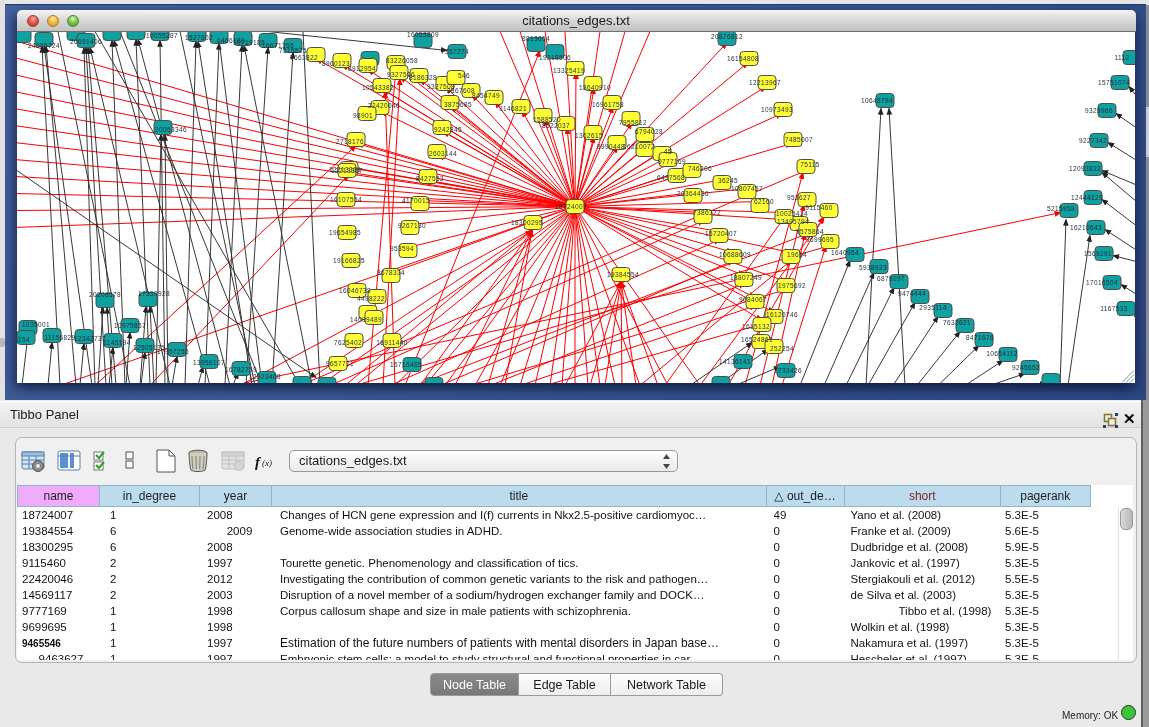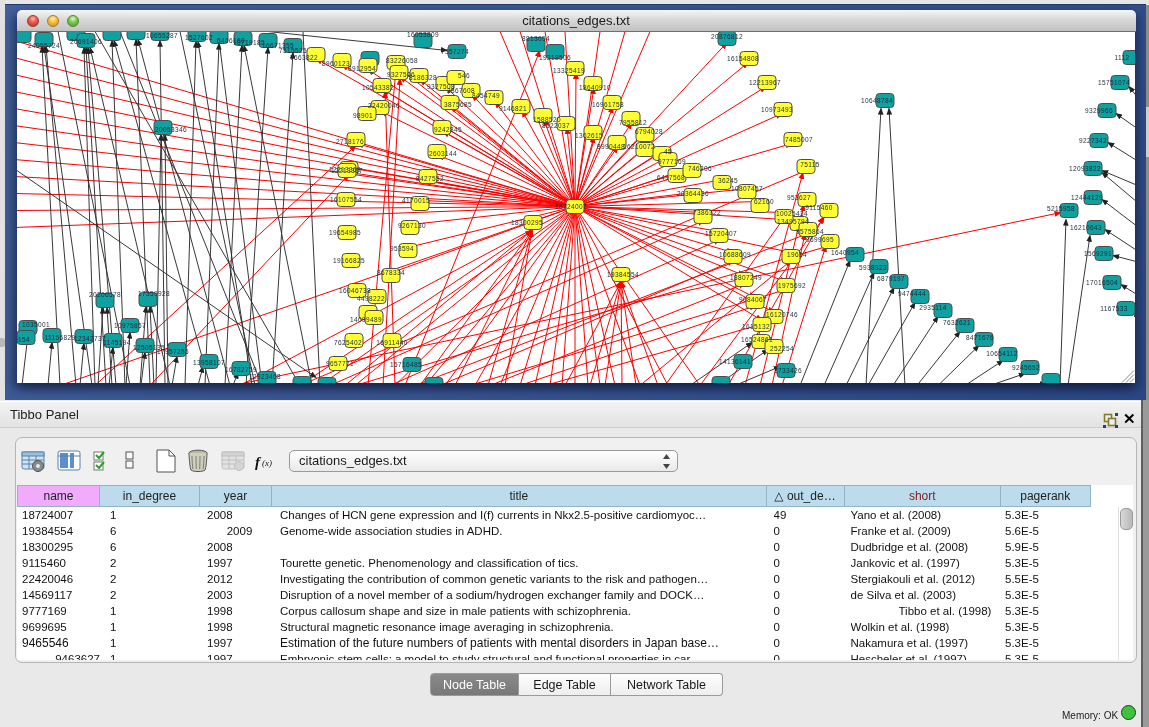--- a/index.html
+++ b/index.html
@@ -612,32 +612,31 @@
       <div style="position:absolute;top:119px;left:5px;width:78px;text-align:left;height:16px;font-size:11.5px;line-height:15px;color:#111;white-space:nowrap;overflow:hidden;">9777169</div>
       <div style="position:absolute;top:119px;left:93px;width:90px;text-align:left;height:16px;font-size:11.5px;line-height:15px;color:#111;white-space:nowrap;overflow:hidden;">1</div>
       <div style="position:absolute;top:119px;left:190px;width:65px;text-align:left;height:16px;font-size:11.5px;line-height:15px;color:#111;white-space:nowrap;overflow:hidden;">1998</div>
       <div style="position:absolute;top:119px;left:263px;width:486.5px;text-align:left;height:16px;font-size:11.5px;line-height:15px;color:#111;white-space:nowrap;overflow:hidden;">Corpus callosum shape and size in male patients with schizophrenia.</div>
       <div style="position:absolute;top:119px;left:756.5px;width:71.0px;text-align:left;height:16px;font-size:11.5px;line-height:15px;color:#111;white-space:nowrap;overflow:hidden;">0</div>
       <div style="position:absolute;top:119px;left:833.5px;width:150.5px;text-align:left;height:16px;font-size:11.5px;line-height:15px;color:#111;white-space:nowrap;overflow:hidden;margin-left:48px;">Tibbo et al. (1998)</div>
       <div style="position:absolute;top:119px;left:988px;width:85.5px;text-align:left;height:16px;font-size:11.5px;line-height:15px;color:#111;white-space:nowrap;overflow:hidden;">5.3E-5</div>
       <div style="position:absolute;top:135px;left:5px;width:78px;text-align:left;height:16px;font-size:11.5px;line-height:15px;color:#111;white-space:nowrap;overflow:hidden;">9699695</div>
       <div style="position:absolute;top:135px;left:93px;width:90px;text-align:left;height:16px;font-size:11.5px;line-height:15px;color:#111;white-space:nowrap;overflow:hidden;">1</div>
       <div style="position:absolute;top:135px;left:190px;width:65px;text-align:left;height:16px;font-size:11.5px;line-height:15px;color:#111;white-space:nowrap;overflow:hidden;">1998</div>
-      <div style="position:absolute;top:135px;left:263px;width:486.5px;text-align:left;height:16px;font-size:11.5px;line-height:15px;color:#111;white-space:nowrap;overflow:hidden;">Structural magnetic resonance image averaging in schizophrenia.</div>
       <div style="position:absolute;top:135px;left:756.5px;width:71.0px;text-align:left;height:16px;font-size:11.5px;line-height:15px;color:#111;white-space:nowrap;overflow:hidden;">0</div>
       <div style="position:absolute;top:135px;left:833.5px;width:150.5px;text-align:left;height:16px;font-size:11.5px;line-height:15px;color:#111;white-space:nowrap;overflow:hidden;">Wolkin et al. (1998)</div>
       <div style="position:absolute;top:135px;left:988px;width:85.5px;text-align:left;height:16px;font-size:11.5px;line-height:15px;color:#111;white-space:nowrap;overflow:hidden;">5.3E-5</div>
-      <div style="position:absolute;top:151px;left:5px;width:78px;text-align:left;height:16px;font-size:12px;line-height:15px;color:#111;white-space:nowrap;overflow:hidden;">9465546</div>
+      <div style="position:absolute;top:151px;left:5px;width:78px;text-align:left;height:16px;font-size:10px;line-height:15px;color:#111;white-space:nowrap;overflow:hidden;font-weight:bold;">9465546</div>
       <div style="position:absolute;top:151px;left:93px;width:90px;text-align:left;height:16px;font-size:11.5px;line-height:15px;color:#111;white-space:nowrap;overflow:hidden;">1</div>
       <div style="position:absolute;top:151px;left:190px;width:65px;text-align:left;height:16px;font-size:11.5px;line-height:15px;color:#111;white-space:nowrap;overflow:hidden;">1997</div>
       <div style="position:absolute;top:151px;left:263px;width:486.5px;text-align:left;height:16px;font-size:12px;line-height:15px;color:#111;white-space:nowrap;overflow:hidden;">Estimation of the future numbers of patients with mental disorders in Japan base…</div>
       <div style="position:absolute;top:151px;left:756.5px;width:71.0px;text-align:left;height:16px;font-size:11.5px;line-height:15px;color:#111;white-space:nowrap;overflow:hidden;">0</div>
       <div style="position:absolute;top:151px;left:833.5px;width:150.5px;text-align:left;height:16px;font-size:11.5px;line-height:15px;color:#111;white-space:nowrap;overflow:hidden;">Nakamura et al. (1997)</div>
       <div style="position:absolute;top:151px;left:988px;width:85.5px;text-align:left;height:16px;font-size:11.5px;line-height:15px;color:#111;white-space:nowrap;overflow:hidden;">5.3E-5</div>
-      <div style="position:absolute;top:167px;left:5px;width:78px;text-align:right;height:16px;font-size:11.5px;line-height:15px;color:#111;white-space:nowrap;overflow:hidden;">9463627</div>
+      <div style="position:absolute;top:167px;left:5px;width:78px;text-align:center;height:16px;font-size:11.5px;line-height:15px;color:#111;white-space:nowrap;overflow:hidden;">9463627</div>
       <div style="position:absolute;top:167px;left:93px;width:90px;text-align:left;height:16px;font-size:11.5px;line-height:15px;color:#111;white-space:nowrap;overflow:hidden;">1</div>
       <div style="position:absolute;top:167px;left:190px;width:65px;text-align:left;height:16px;font-size:11.5px;line-height:15px;color:#111;white-space:nowrap;overflow:hidden;">1997</div>
       <div style="position:absolute;top:167px;left:263px;width:486.5px;text-align:left;height:16px;font-size:11.5px;line-height:15px;color:#111;white-space:nowrap;overflow:hidden;">Embryonic stem cells: a model to study structural and functional properties in car…</div>
       <div style="position:absolute;top:167px;left:756.5px;width:71.0px;text-align:left;height:16px;font-size:11.5px;line-height:15px;color:#111;white-space:nowrap;overflow:hidden;">0</div>
       <div style="position:absolute;top:167px;left:833.5px;width:150.5px;text-align:left;height:16px;font-size:11.5px;line-height:15px;color:#111;white-space:nowrap;overflow:hidden;">Hescheler et al. (1997)</div>
       <div style="position:absolute;top:167px;left:988px;width:85.5px;text-align:left;height:16px;font-size:11.5px;line-height:15px;color:#111;white-space:nowrap;overflow:hidden;">5.3E-5</div>
       <div class="abs" style="left:1101px;top:22px;width:1px;height:154px;background:#e0e0e0;"></div>
       <div class="abs" style="left:1103px;top:23px;width:11px;height:20px;background:linear-gradient(90deg,#d8d8d8,#b8b8b8);border:1px solid #9a9a9a;border-radius:5px;"></div>
     </div>
     <div class="abs" style="left:430px;top:272.5px;width:89px;height:23px;background:linear-gradient(#8a8a8a,#787878);border:1px solid #9a9a9a;border-left:1px solid #9a9a9a;border-radius:4px 0 0 4px;box-sizing:border-box;text-align:center;font-size:12.5px;line-height:22px;color:#fff;">Node Table</div>

